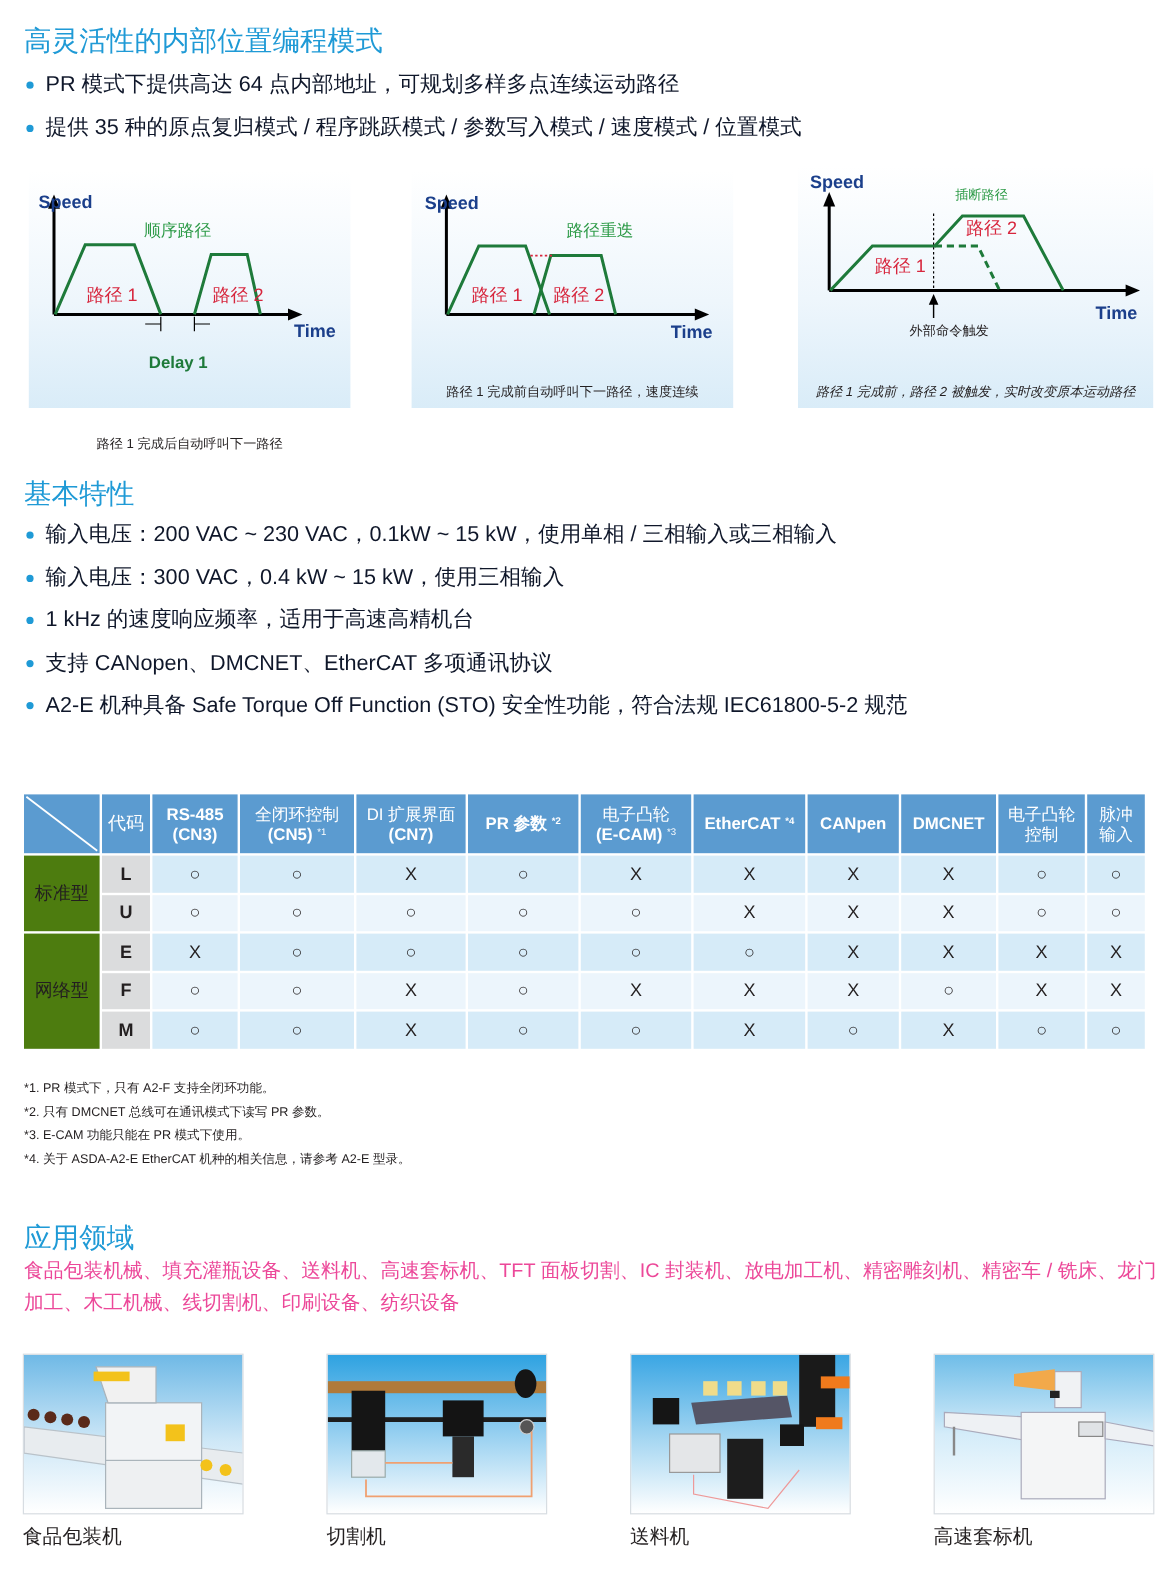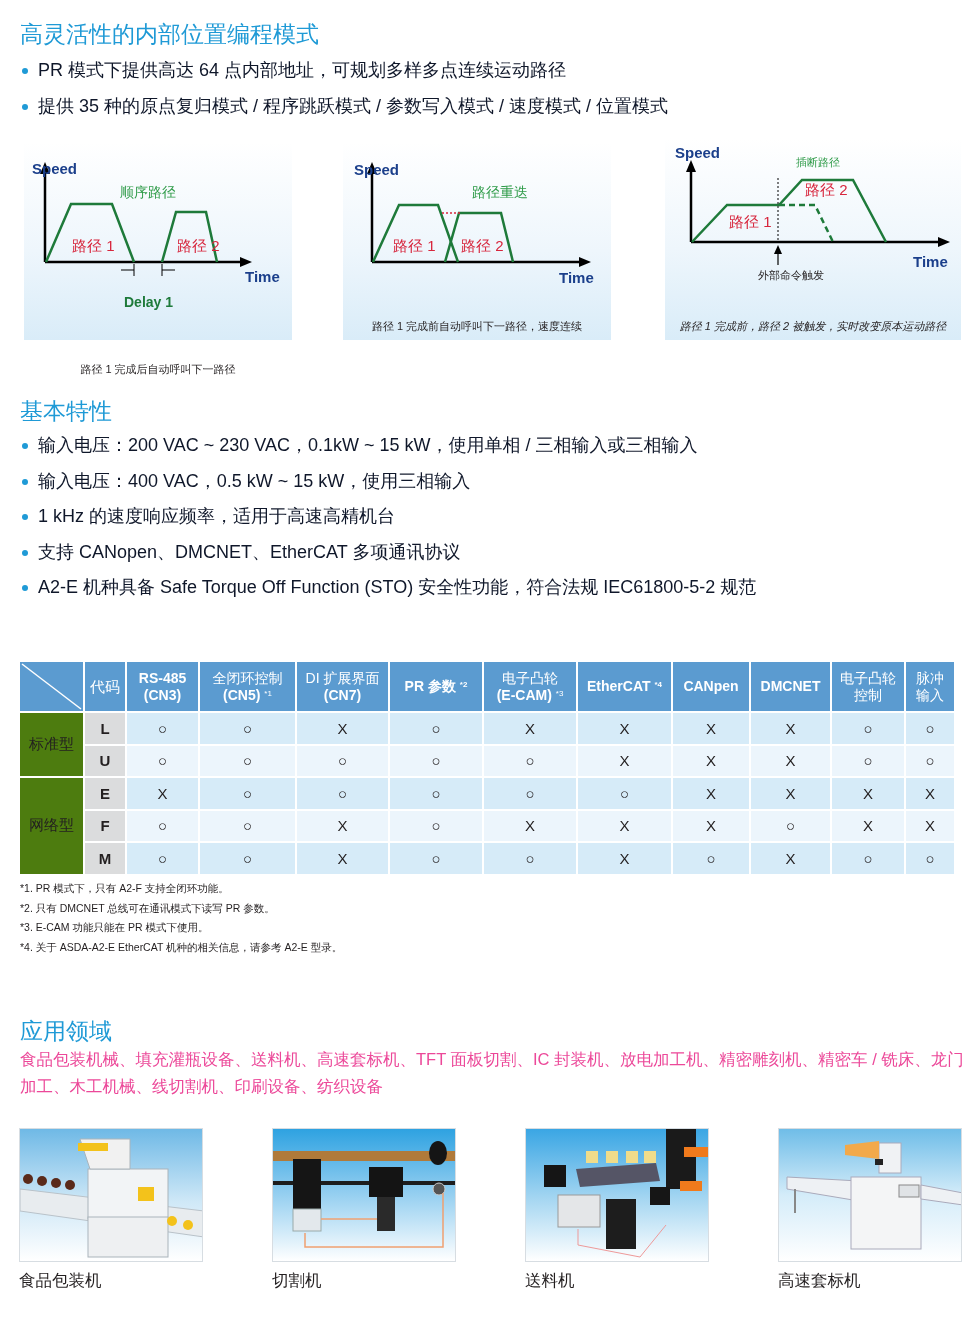--- a/index.html
+++ b/index.html
@@ -14,21 +14,21 @@
   table.spec{position:absolute;left:20px;top:662px;border-collapse:separate;border-spacing:2px;margin:-2px;}
   table.spec th{background:#5b9bd0;color:#fff;font-size:14px;font-weight:normal;height:49px;padding:0;text-align:center;line-height:17px;}
   table.spec th.b{font-weight:bold;}
   table.spec th sup{font-size:8px;vertical-align:top;position:relative;top:-2px;}
   table.spec td{height:30.5px;padding:0;text-align:center;font-size:15px;color:#231f20;}
   table.spec td.grp{background:#4d7c0f;font-size:15px;}
   table.spec td.code{background:#dbdcdd;font-weight:bold;font-size:15px;}
   table.spec tr.r1 td.v{background:#d6ebf8;}
   table.spec tr.r2 td.v{background:#ecf5fc;}
   .diagcell{position:relative;background:#5b9bd0;}
-  .notes{position:absolute;left:20px;top:879px;font-size:10.5px;line-height:19.5px;color:#231f20;}
+  .notes{position:absolute;left:20px;top:898px;font-size:10.5px;line-height:19.5px;color:#231f20;}
   .notes div{white-space:nowrap;}
   .apptext{position:absolute;left:20px;top:1046px;font-size:16.5px;line-height:27px;color:#ec4899;width:950px;}
   .apps{position:absolute;top:1128px;}
   .apps .pic{position:absolute;top:0;width:184px;height:134px;border:1px solid #d7dde2;box-sizing:border-box;overflow:hidden;}
   .apps .lbl{position:absolute;top:1270px;width:184px;text-align:left;font-size:16.5px;}
 </style>
 </head>
 <body>
 
 <h2 class="h2" style="top:19px;">高灵活性的内部位置编程模式</h2>
@@ -94,21 +94,21 @@
   <span style="position:absolute;left:140px;top:43px;font-size:15px;color:#d7263d;">路径 2</span>
   <span style="position:absolute;left:64px;top:75px;font-size:15px;color:#d7263d;">路径 1</span>
   <span style="position:absolute;left:248px;top:115px;font-size:15px;font-weight:bold;color:#1b3f8b;">Time</span>
   <span style="position:absolute;left:93px;top:130px;font-size:11px;color:#231f20;">外部命令触发</span>
   <div class="cap" style="top:181px;font-style:italic;">路径 1 完成前，路径 2 被触发，实时改变原本运动路径</div>
 </div>
 
 <h2 class="h2" style="top:396px;">基本特性</h2>
 <ul class="bullets" style="top:428px;">
   <li><span class="dot"></span><span>输入电压：200 VAC ~ 230 VAC，0.1kW ~ 15 kW，使用单相 / 三相输入或三相输入</span></li>
-  <li><span class="dot"></span><span>输入电压：400 VAC，0.5 kW ~ 15 kW，使用三相输入</span></li>
+  <li><span class="dot"></span><span>输入电压：300 VAC，0.4 kW ~ 15 kW，使用三相输入</span></li>
   <li><span class="dot"></span><span>1 kHz 的速度响应频率，适用于高速高精机台</span></li>
   <li><span class="dot"></span><span>支持 CANopen、DMCNET、EtherCAT 多项通讯协议</span></li>
   <li><span class="dot"></span><span>A2-E 机种具备 Safe Torque Off Function (STO) 安全性功能，符合法规 IEC61800-5-2 规范</span></li>
 </ul>
 
 <table class="spec">
   <colgroup>
     <col style="width:63px">
       <col style="width:40px">
       <col style="width:71px">

